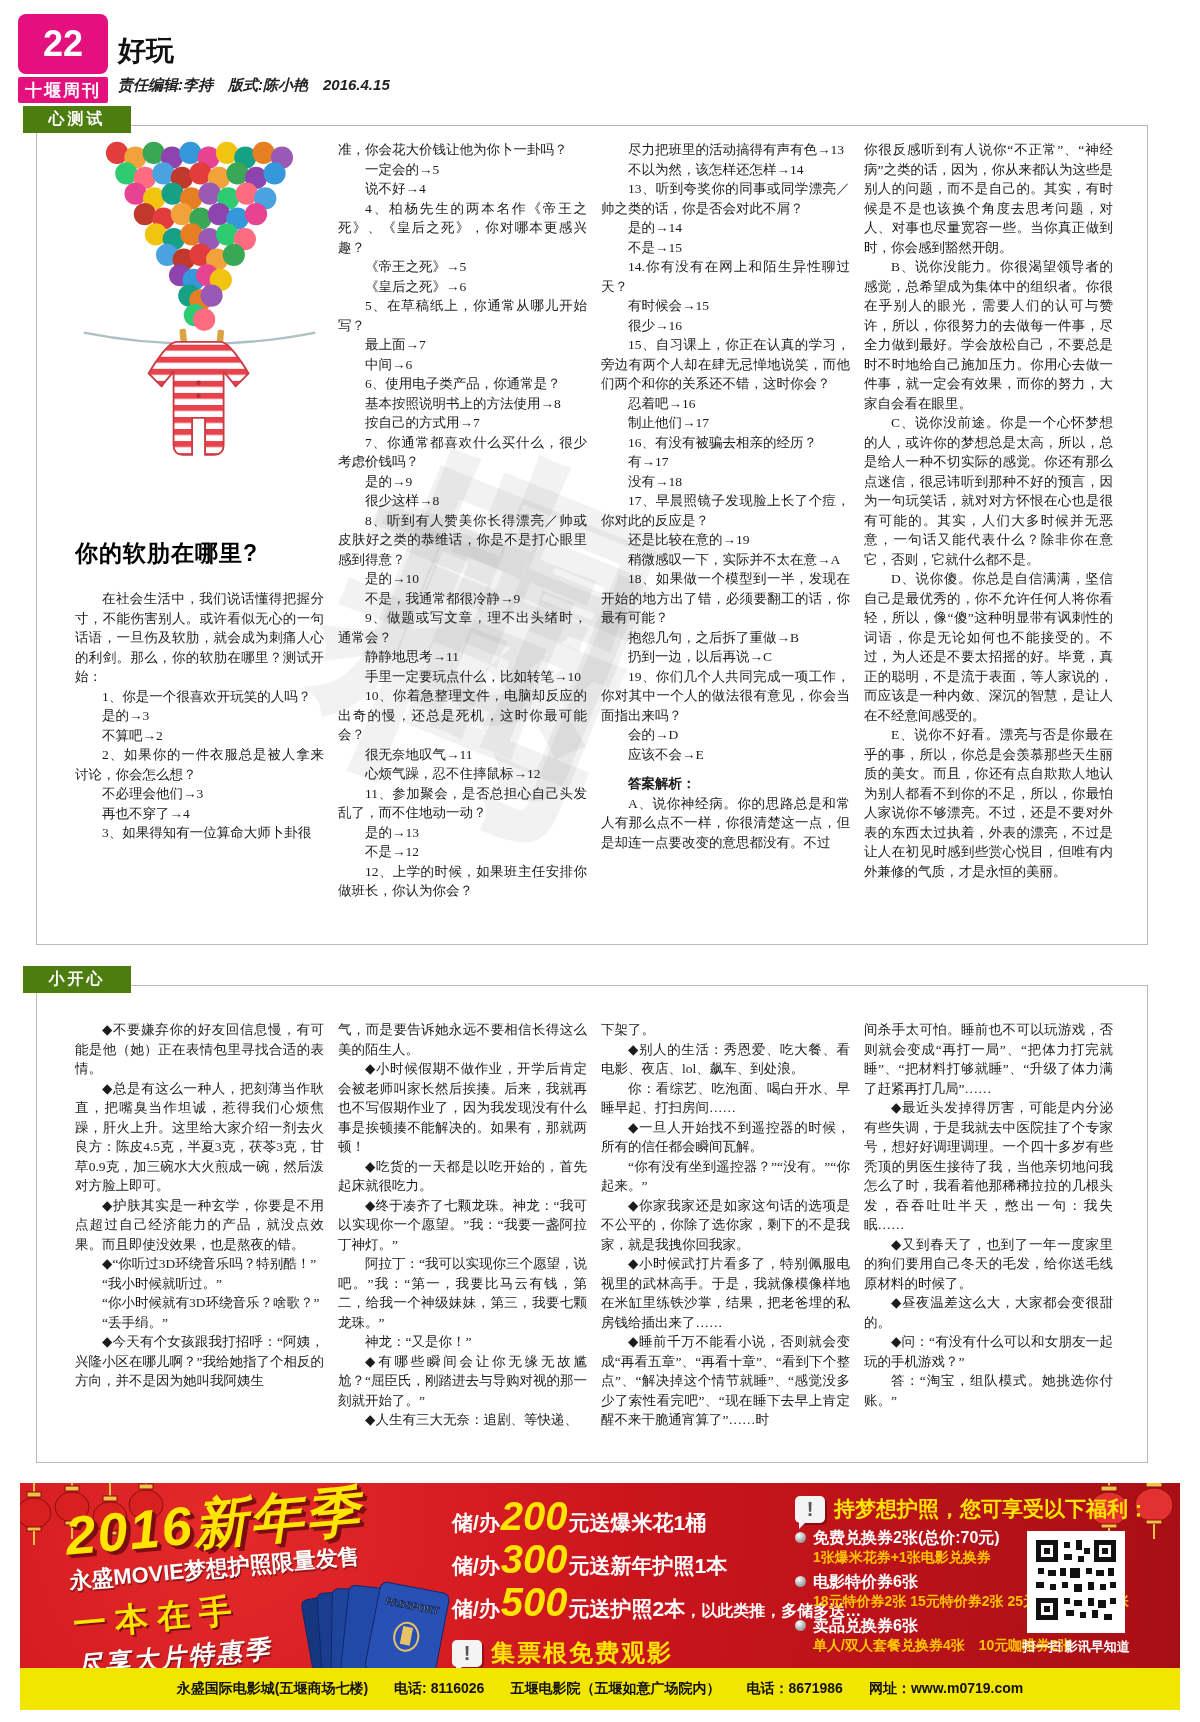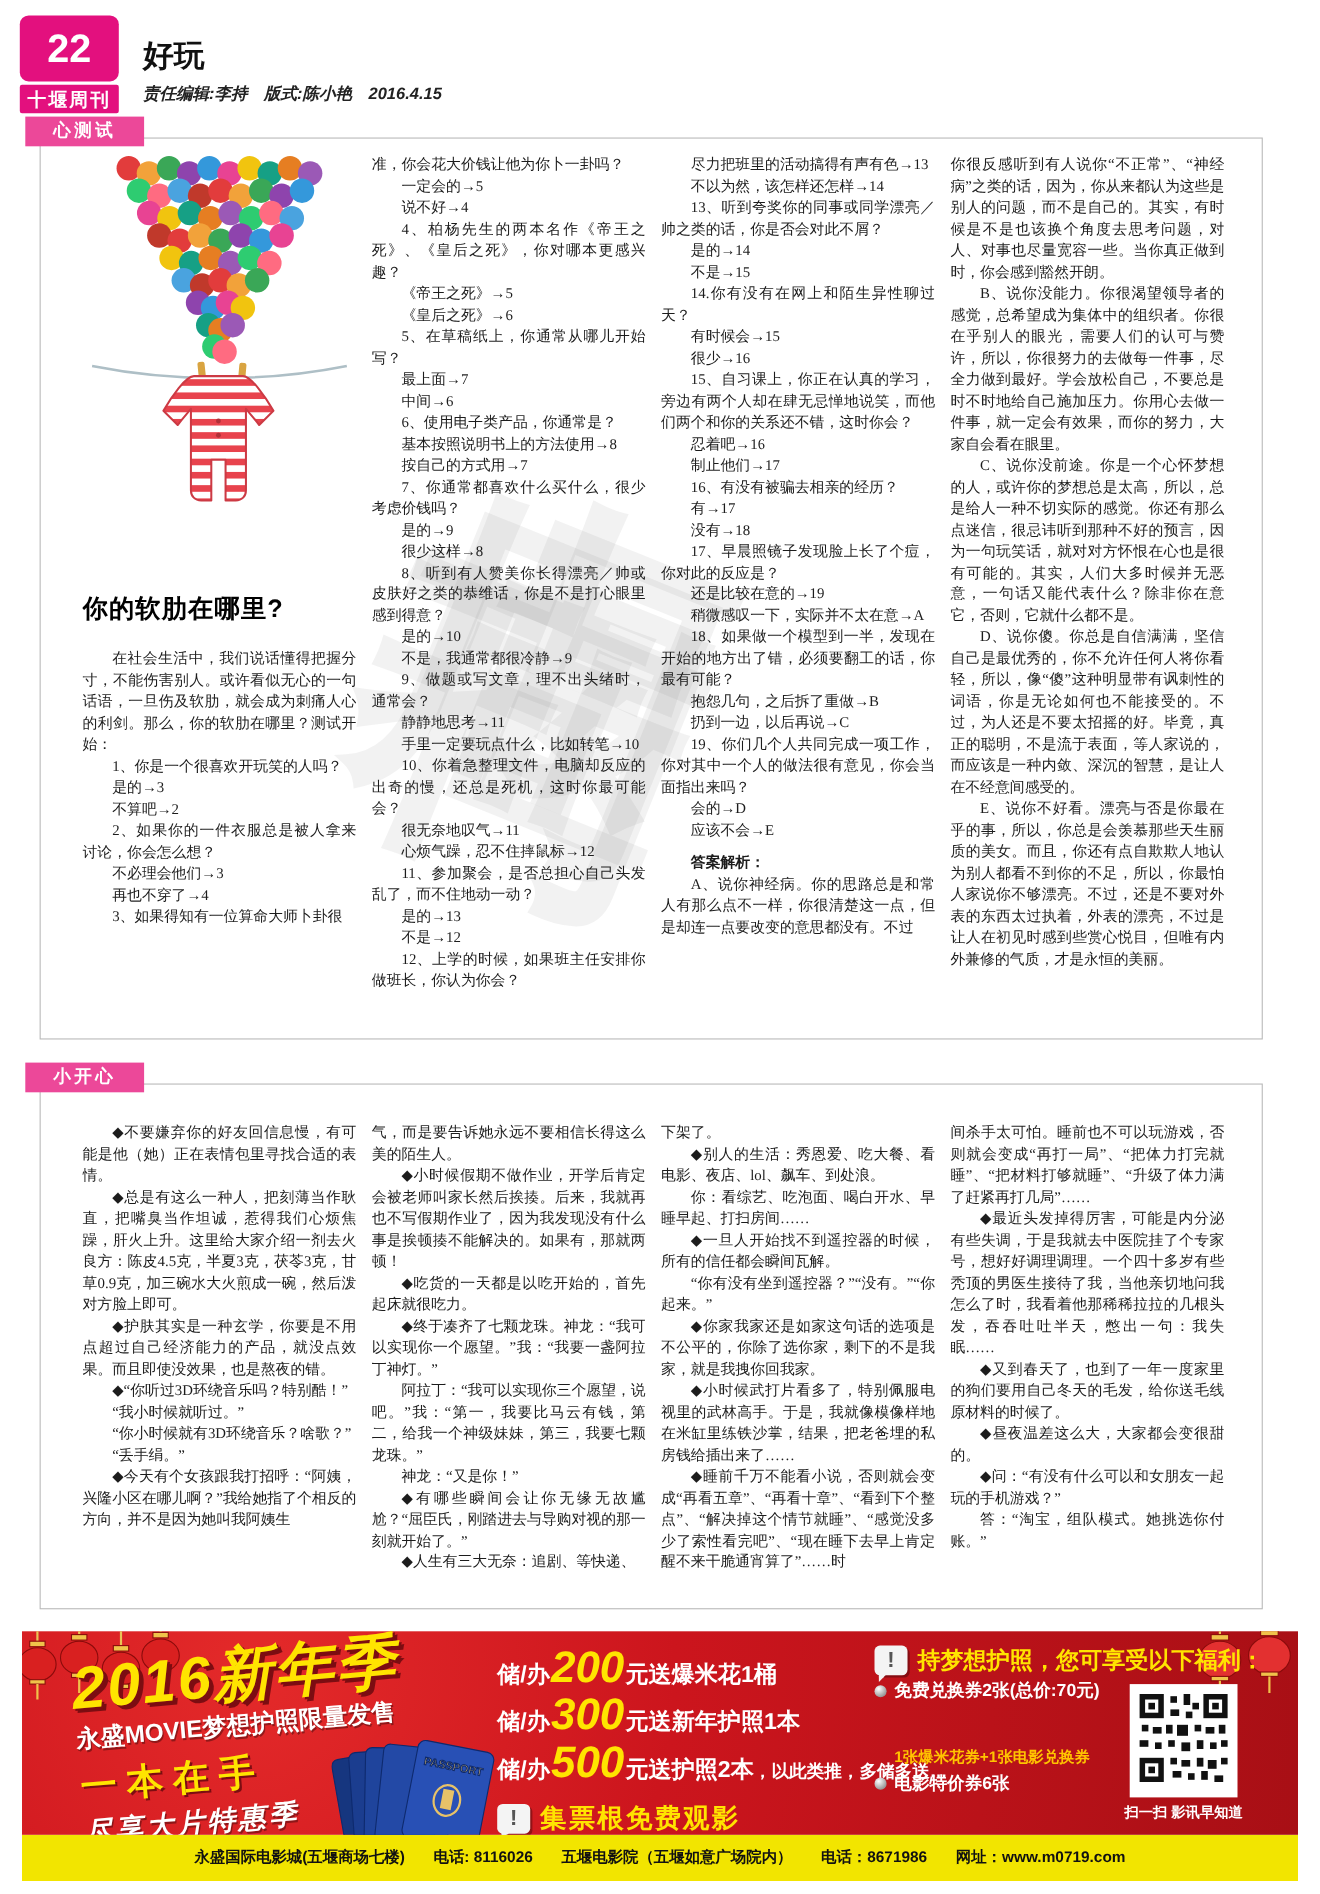--- a/index.html
+++ b/index.html
@@ -12,27 +12,27 @@
     transform:rotate(22deg); letter-spacing:30px; z-index:0; pointer-events:none;
     font-family:"Liberation Sans",sans-serif; }
 
   
   .hdr { position:absolute; left:18px; top:14px; z-index:2; }
   .hdr-badge { width:90px; }
   .hdr-num { background:#e3107e; color:#fff; border-radius:8px; height:60px;
     font-size:36px; font-weight:bold; display:flex; align-items:center; justify-content:center; }
   .hdr-brand { background:#e3107e; color:#fff; margin-top:3px; height:26px; border-radius:2px;
     font-size:17px; font-weight:bold; letter-spacing:2px; display:flex; align-items:center; justify-content:center; }
-  .hdr-right { position:absolute; left:112px; top:18px; width:600px; }
+  .hdr-right { position:absolute; left:100px; top:18px; width:600px; }
   .hdr-section { font-size:28px; font-weight:bold; color:#111; }
   .hdr-meta { font-size:15px; font-weight:bold; font-style:italic; color:#222; margin-top:6px; }
 
   
   .sec { position:absolute; left:36px; width:1112px; border:1px solid #b9b9b9; background:transparent; z-index:1; }
-  .sec-tab { position:absolute; left:-14px; top:-20px; background:#ec4899; color:#fff;
+  .sec-tab { position:absolute; left:-14px; top:-20px; background:#4d7c0f; color:#fff;
     width:108px; height:27px; font-size:16px; font-weight:bold; letter-spacing:3px;
     display:flex; align-items:center; justify-content:center; }
   .sec-test { top:125px; height:820px; }
   .sec-jokes { top:985px; height:478px; }
 
   .cols { display:flex; gap:14px; padding:14px 34px 0 38px; }
   .col { flex:1; overflow:hidden; font-family:"Liberation Serif","DejaVu Serif",serif;
     font-size:13.5px; line-height:19.5px; color:#1c1c1c; }
   .sec-test .col { height:790px; }
   .sec-jokes .col { height:448px; }
@@ -78,21 +78,21 @@
   .bang::after { content:""; position:absolute; left:4px; bottom:-6px; border:4px solid transparent;
     border-top-color:#f4f4f4; border-left-color:#f4f4f4; }
   .dot { width:11px; height:11px; border-radius:50%; flex:none; margin-top:4px;
     background:radial-gradient(circle at 35% 30%, #fff, #9a9a9a 70%); }
 
   .ad-right { position:absolute; left:775px; top:12px; width:370px; }
   .ben-title { display:flex; align-items:center; gap:9px; }
   .ben-title .txt { color:#ffe400; font-size:21px; font-weight:900; white-space:nowrap; }
   .ben-item { margin-top:5px; }
   .ben-head { display:flex; gap:7px; color:#fff; font-size:16px; font-weight:bold; line-height:20px; }
-  .ben-sub { color:#ffc400; font-size:14px; font-weight:bold; padding-left:18px; line-height:19px;margin-top:40px; }
+  .ben-sub { color:#ffc400; font-size:14px; font-weight:bold; padding-left:18px; line-height:19px; }
 
   .qr-wrap { position:absolute; left:1000px; top:48px; width:112px; text-align:center; }
   .qr-box { background:#fff; padding:7px; display:inline-block; }
   .qr-cap { color:#fff; font-size:13px; font-weight:bold; margin-top:5px; white-space:nowrap; }
 
   .lan-left { position:absolute; left:-6px; top:-4px; }
   .lan-right { position:absolute; right:-4px; top:-6px; }
 </style>
 </head>
 <body>

